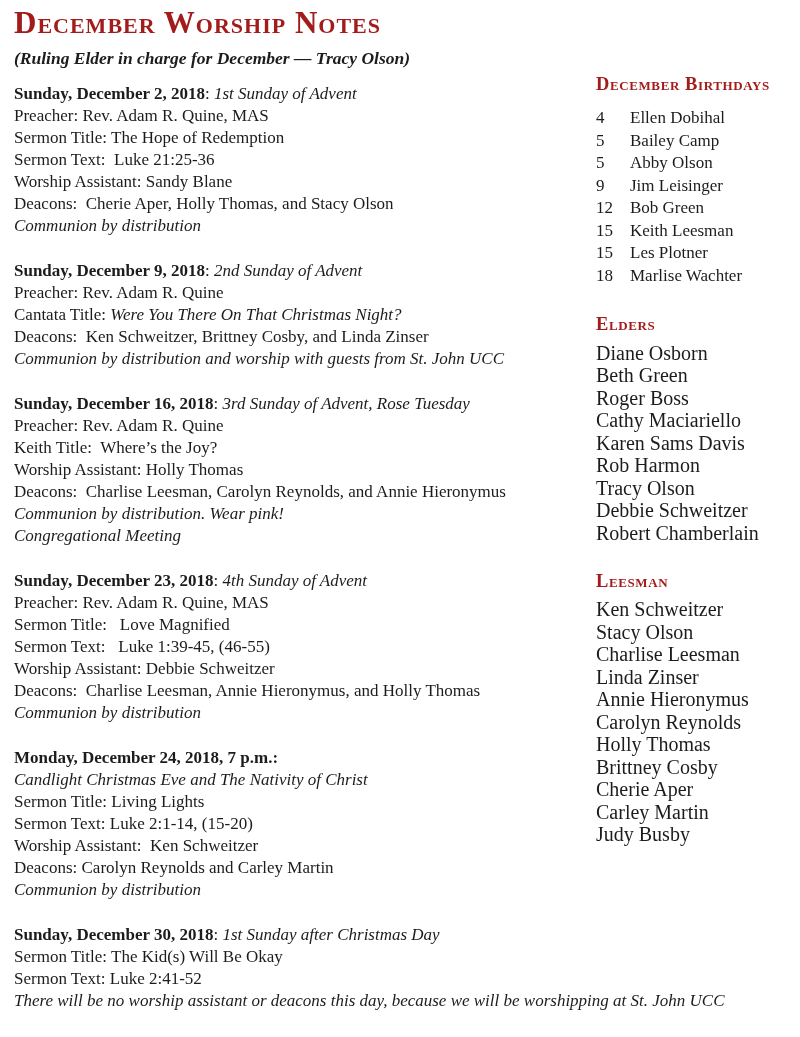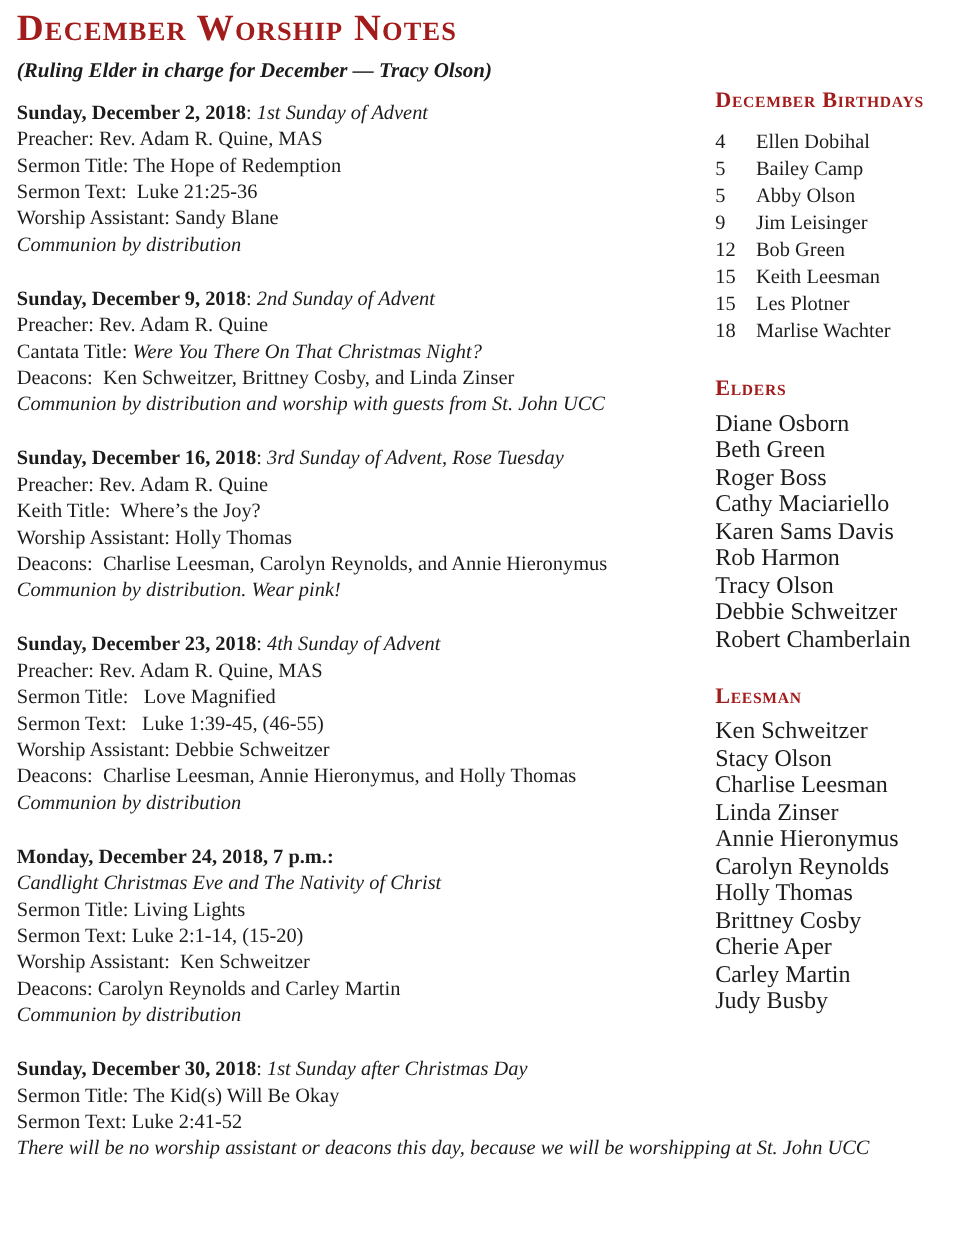--- a/index.html
+++ b/index.html
@@ -48,38 +48,40 @@
   <div class="left-col">
     <h1 class="doc-title">December Worship Notes</h1>
     <div class="doc-subtitle">(Ruling Elder in charge for December — Tracy Olson)</div>
 
     <section class="svc">
       <div class="svc-head"><span class="bold">Sunday, December 2, 2018</span><span>: </span><span class="it">1st Sunday of Advent</span></div>
       <div class="svc-row"><span>Preacher: Rev. Adam R. Quine, MAS</span><span class="it"></span></div>
       <div class="svc-row"><span>Sermon Title: The Hope of Redemption</span><span class="it"></span></div>
       <div class="svc-row"><span>Sermon Text:  Luke 21:25-36</span><span class="it"></span></div>
       <div class="svc-row"><span>Worship Assistant: Sandy Blane</span><span class="it"></span></div>
+      <div class="svc-row"><span>Deacons:  Cherie Aper, Holly Thomas, and Stacy Olson</span><span class="it"></span></div>
       <div class="svc-row"><span></span><span class="it">Communion by distribution</span></div>
     </section>
 
     <section class="svc">
       <div class="svc-head"><span class="bold">Sunday, December 9, 2018</span><span>: </span><span class="it">2nd Sunday of Advent</span></div>
       <div class="svc-row"><span>Preacher: Rev. Adam R. Quine</span><span class="it"></span></div>
       <div class="svc-row"><span>Cantata Title: </span><span class="it">Were You There On That Christmas Night?</span></div>
       <div class="svc-row"><span>Deacons:  Ken Schweitzer, Brittney Cosby, and Linda Zinser</span><span class="it"></span></div>
       <div class="svc-row"><span></span><span class="it">Communion by distribution and worship with guests from St. John UCC</span></div>
     </section>
 
     <section class="svc">
       <div class="svc-head"><span class="bold">Sunday, December 16, 2018</span><span>: </span><span class="it">3rd Sunday of Advent, Rose Tuesday</span></div>
       <div class="svc-row"><span>Preacher: Rev. Adam R. Quine</span><span class="it"></span></div>
       <div class="svc-row"><span>Keith Title:  Where’s the Joy?</span><span class="it"></span></div>
       <div class="svc-row"><span>Worship Assistant: Holly Thomas</span><span class="it"></span></div>
       <div class="svc-row"><span>Deacons:  Charlise Leesman, Carolyn Reynolds, and Annie Hieronymus</span><span class="it"></span></div>
       <div class="svc-row"><span></span><span class="it">Communion by distribution. Wear pink!</span></div>
+      <div class="svc-row"><span></span><span class="it">Congregational Meeting</span></div>
     </section>
 
     <section class="svc">
       <div class="svc-head"><span class="bold">Sunday, December 23, 2018</span><span>: </span><span class="it">4th Sunday of Advent</span></div>
       <div class="svc-row"><span>Preacher: Rev. Adam R. Quine, MAS</span><span class="it"></span></div>
       <div class="svc-row"><span>Sermon Title:   Love Magnified</span><span class="it"></span></div>
       <div class="svc-row"><span>Sermon Text:   Luke 1:39-45, (46-55)</span><span class="it"></span></div>
       <div class="svc-row"><span>Worship Assistant: Debbie Schweitzer</span><span class="it"></span></div>
       <div class="svc-row"><span>Deacons:  Charlise Leesman, Annie Hieronymus, and Holly Thomas</span><span class="it"></span></div>
       <div class="svc-row"><span></span><span class="it">Communion by distribution</span></div>

